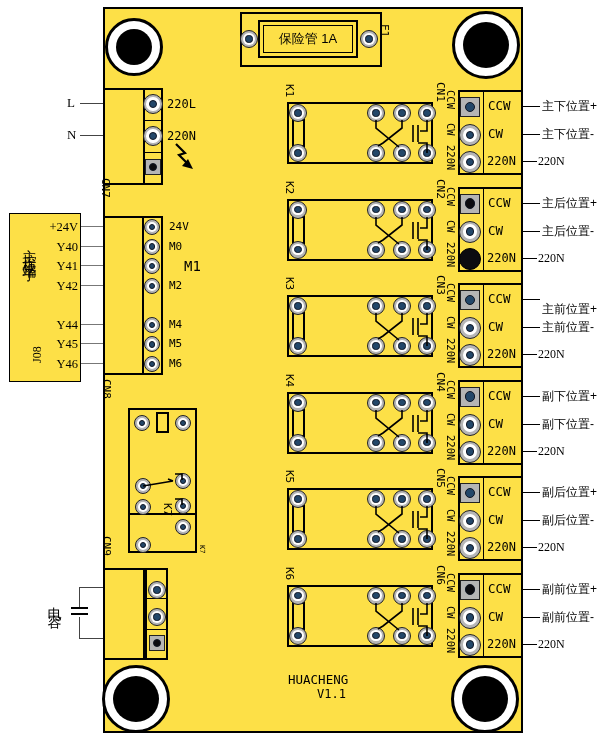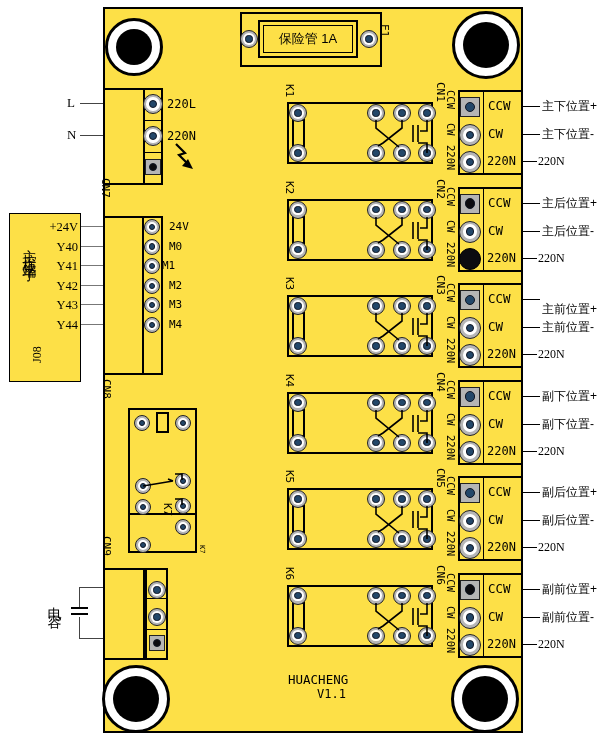--- a/index.html
+++ b/index.html
@@ -355,33 +355,39 @@
     <div class="abs" style="left: 0px; width: 506px; height: 17px; top: 238.57px;">
       <div class="lbl serif" style="left:34px;top:1px;width:44px;text-align:right;font-size:12.5px;">Y40</div>
       <div class="hline" style="left:81px;top:7px;width:22px;border-top-color:#777;"></div>
       <div class="pad" style="left:144px;top:0;width:16px;height:16px;"></div>
       <div class="lbl mono" style="left:169px;top:1px;font-size:11px;">M0</div>
     </div>
     <div class="abs" style="left: 0px; width: 610px; height: 17px; top: 258.14px;">
       <div class="lbl serif" style="left:34px;top:1px;width:44px;text-align:right;font-size:12.5px;">Y41</div>
       <div class="hline" style="left:81px;top:7px;width:22px;border-top-color:#777;"></div>
       <div class="pad" style="left:144px;top:0;width:16px;height:16px;"></div>
-      <div class="lbl mono" style="left:162px;top:1px;font-size:11px;">M1</div>
+      <div class="lbl mono" style="left:184px;top:1px;font-size:14px;">M1</div>
     </div>
     <div class="abs" style="left: 0px; width: 610px; height: 17px; top: 277.71px;">
       <div class="lbl serif" style="left:34px;top:1px;width:44px;text-align:right;font-size:12.5px;">Y42</div>
       <div class="hline" style="left:81px;top:7px;width:22px;border-top-color:#777;"></div>
       <div class="pad" style="left:144px;top:0;width:16px;height:16px;"></div>
       <div class="lbl mono" style="left:169px;top:1px;font-size:11px;">M2</div>
     </div>
-    <div class="abs" style="left: 0px; width: 610px; height: 17px; top: 297.28px;">
-      <div class="lbl serif" style="left:34px;top:1px;width:44px;text-align:right;font-size:12.5px;">Y43</div>
-      <div class="hline" style="left:81px;top:7px;width:22px;border-top-color:#777;"></div>
-      <div class="pad" style="left:144px;top:0;width:16px;height:16px;"></div>
-      <div class="lbl mono" style="left:169px;top:1px;font-size:11px;">M3</div>
-    </div>
     <div class="abs" style="left: 0px; width: 610px; height: 17px; top: 316.85px;">
       <div class="lbl serif" style="left:34px;top:1px;width:44px;text-align:right;font-size:12.5px;">Y44</div>
       <div class="hline" style="left:81px;top:7px;width:22px;border-top-color:#777;"></div>
       <div class="pad" style="left:144px;top:0;width:16px;height:16px;"></div>
       <div class="lbl mono" style="left:169px;top:1px;font-size:11px;">M4</div>
     </div>
+    <div class="abs" style="left: 0px; width: 610px; height: 17px; top: 336.42px;">
+      <div class="lbl serif" style="left:34px;top:1px;width:44px;text-align:right;font-size:12.5px;">Y45</div>
+      <div class="hline" style="left:81px;top:7px;width:22px;border-top-color:#777;"></div>
+      <div class="pad" style="left:144px;top:0;width:16px;height:16px;"></div>
+      <div class="lbl mono" style="left:169px;top:1px;font-size:11px;">M5</div>
+    </div>
+    <div class="abs" style="left: 0px; width: 610px; height: 17px; top: 355.99px;">
+      <div class="lbl serif" style="left:34px;top:1px;width:44px;text-align:right;font-size:12.5px;">Y46</div>
+      <div class="hline" style="left:81px;top:7px;width:22px;border-top-color:#777;"></div>
+      <div class="pad" style="left:144px;top:0;width:16px;height:16px;"></div>
+      <div class="lbl mono" style="left:169px;top:1px;font-size:11px;">M6</div>
+    </div>
   </div>
 
 </body></html>

